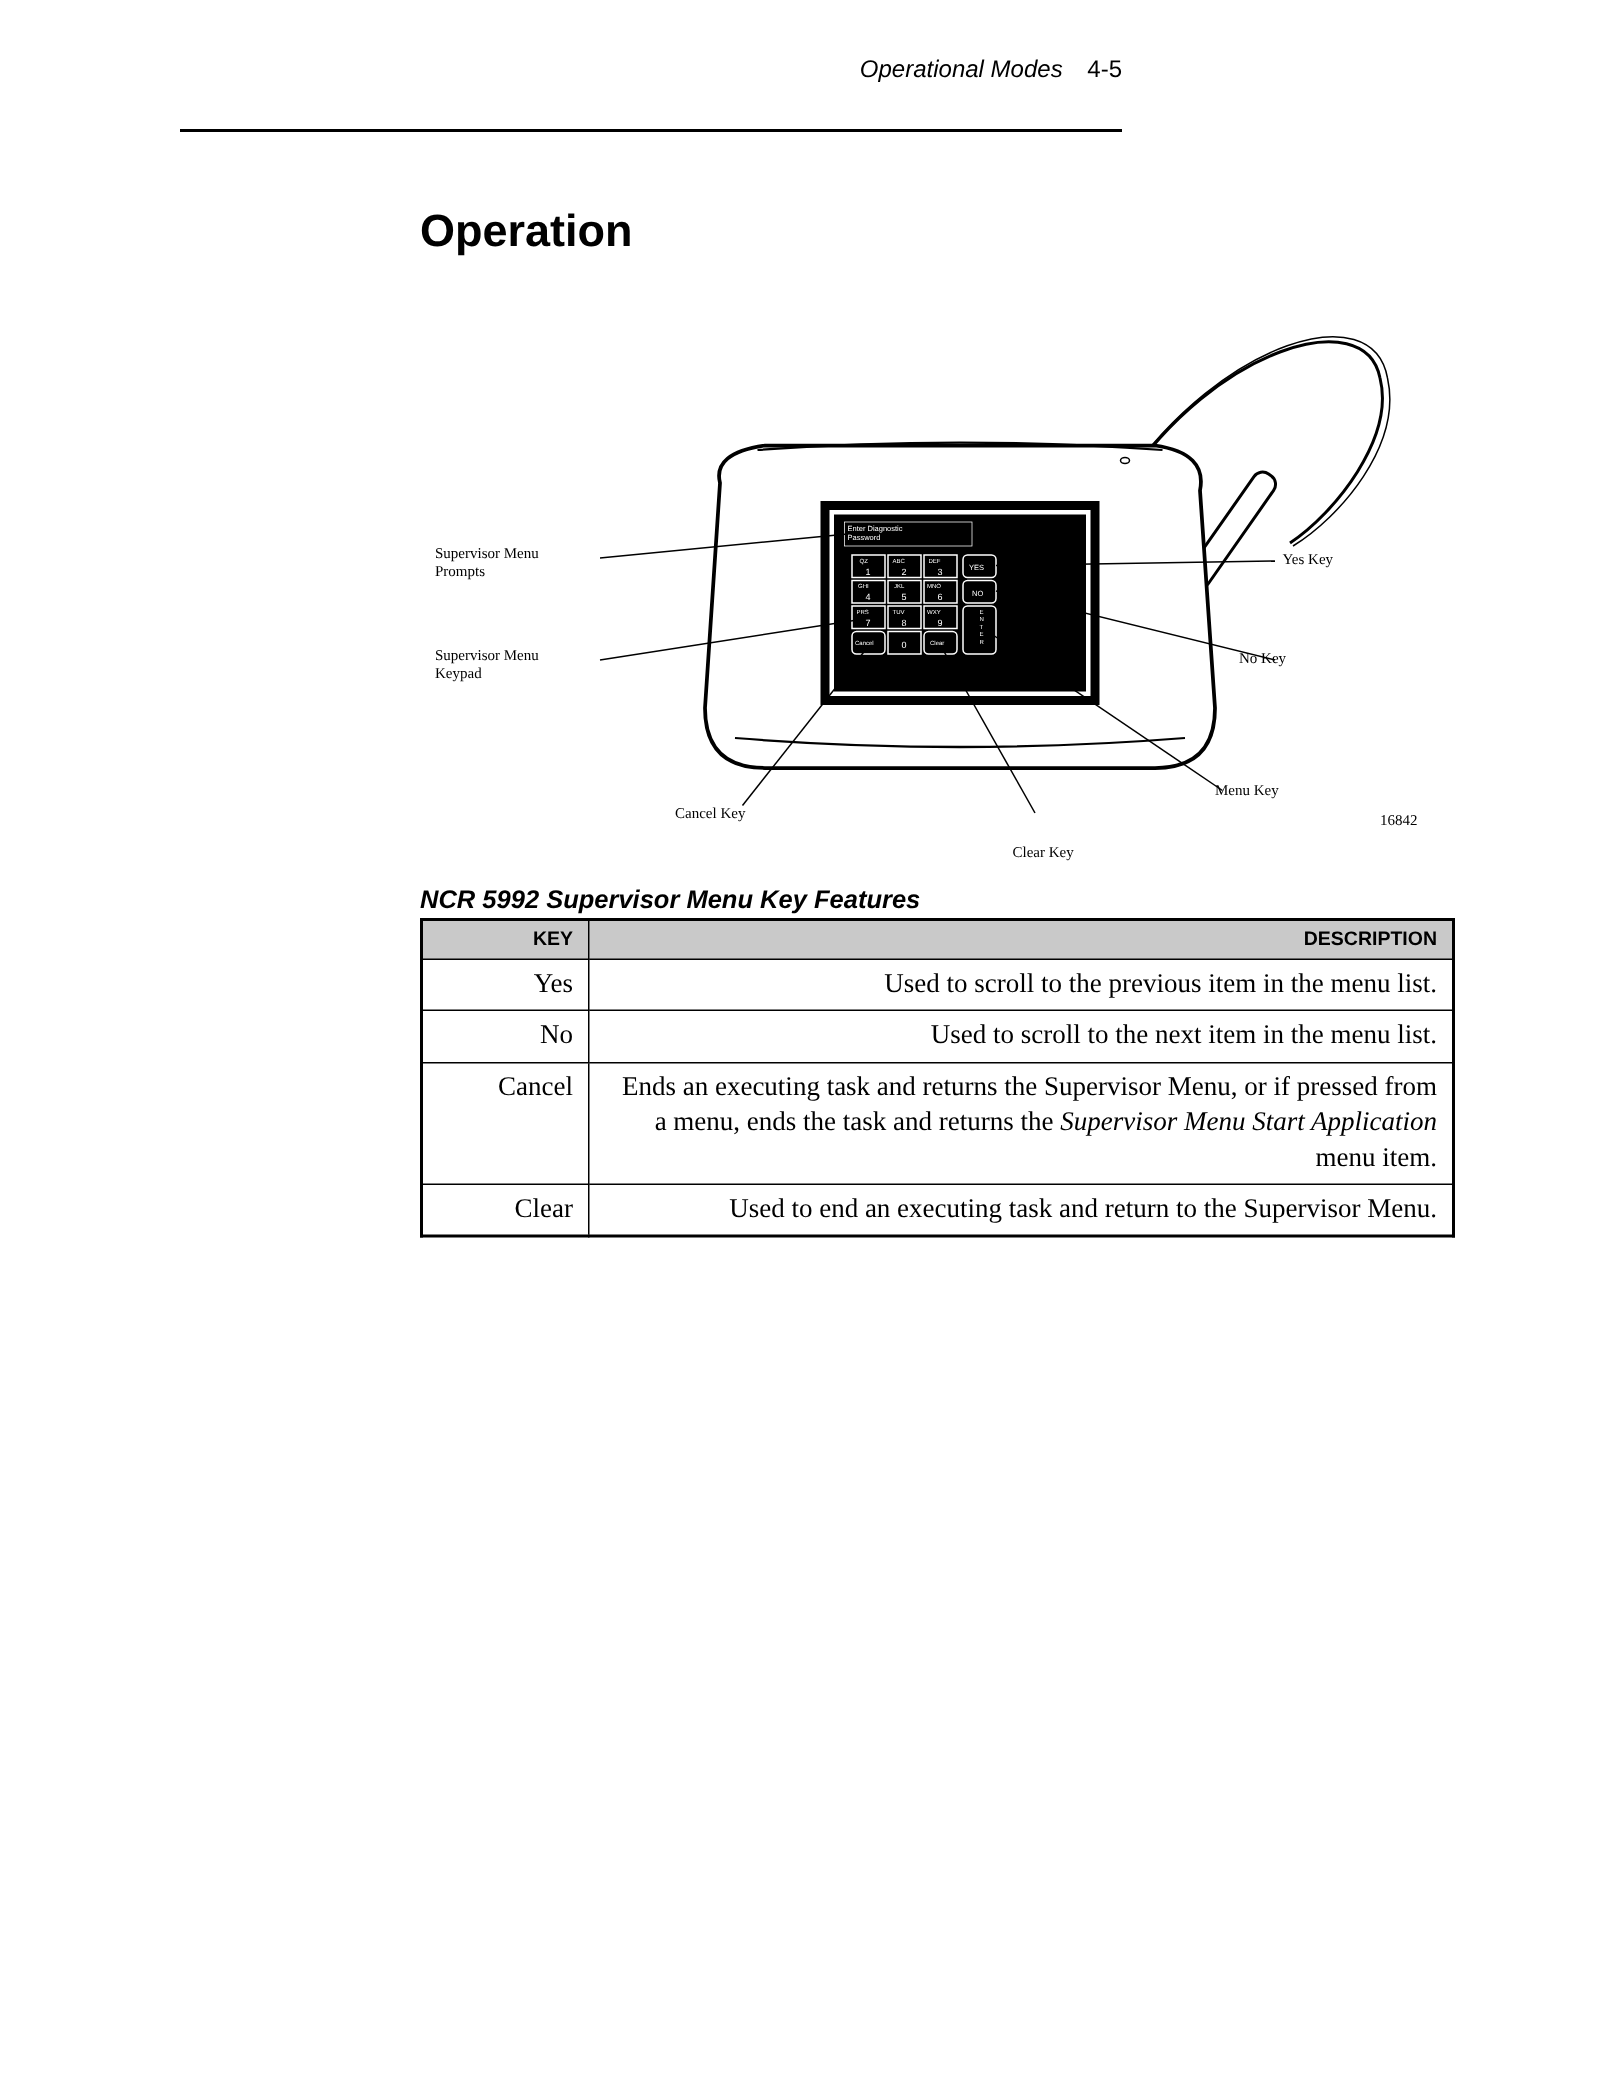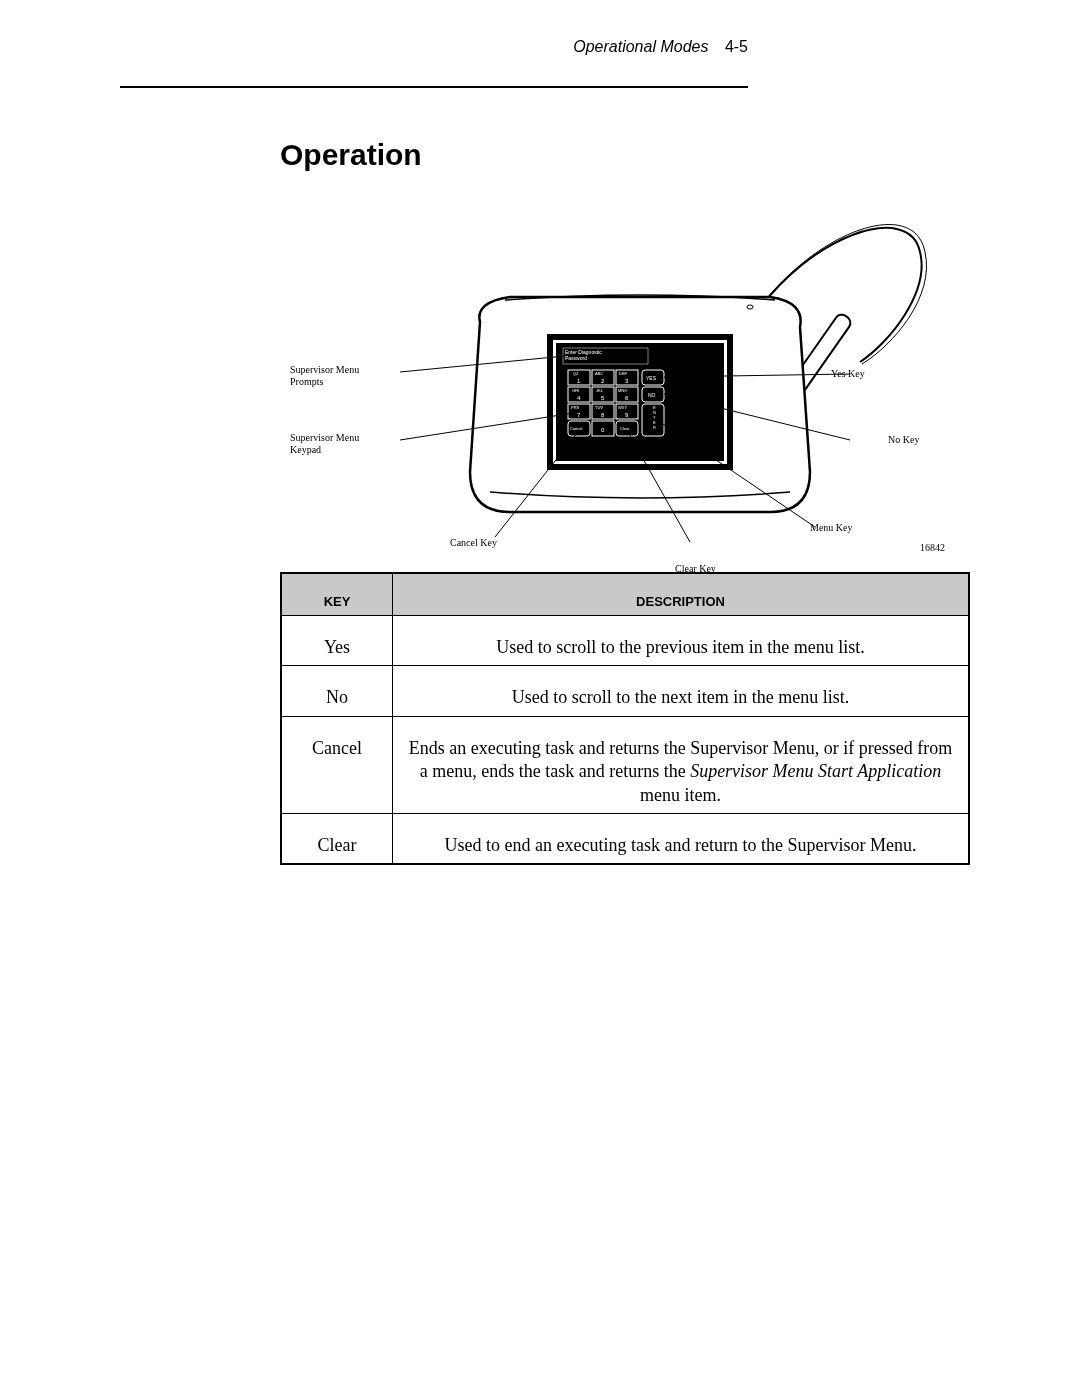--- a/index.html
+++ b/index.html
@@ -70,23 +70,23 @@
     margin-bottom: 2px;
   }
   table.keytable {
     margin-left: 160px;
     border-collapse: collapse;
     width: 690px;
     border: 2px solid #000;
   }
   table.keytable th, table.keytable td {
     border: 1px solid #000;
-    text-align: center;
+    text-align: right;
     vertical-align: top;
-    padding: 20px 10px 6px 10px;
+    padding: 4px 10px 6px 10px;
   }
   table.keytable th {
     background: #c9c9c9;
     font-family: Arial, Helvetica, sans-serif;
     font-size: 13px;
     font-weight: bold;
   }
   table.keytable td {
     font-family: "Book Antiqua", Palatino, Georgia, serif;
     font-size: 18px;
@@ -206,28 +206,29 @@
       <line x1="384" y1="185" x2="570" y2="182" stroke="#000" stroke-width="1"></line>
       <line x1="384" y1="202" x2="570" y2="248" stroke="#000" stroke-width="1"></line>
       <line x1="380" y1="230" x2="535" y2="335" stroke="#000" stroke-width="1"></line>
       <line x1="298" y1="240" x2="215" y2="345" stroke="#000" stroke-width="1"></line>
       <line x1="348" y1="240" x2="410" y2="350" stroke="#000" stroke-width="1"></line>
     </svg>
 
     
     <div class="fig-label" style="left:10px; top:172px; width:110px;">Supervisor Menu<br>Prompts</div>
     <div class="fig-label" style="left:10px; top:240px; width:110px;">Supervisor  Menu<br>Keypad</div>
-    <div class="fig-label" style="left:551px; top:176px;">Yes Key</div>
-    <div class="fig-label" style="left:608px; top:242px;">No Key</div>
+    <div class="fig-label" style="left:575px; top:176px;">Yes Key</div>
+    <div class="fig-label" style="left:546px; top:242px;">No Key</div>
     <div class="fig-label" style="left:530px; top:330px;">Menu Key</div>
     <div class="fig-label" style="left:170px; top:345px;">Cancel Key</div>
     <div class="fig-label" style="left:395px; top:371px;">Clear Key</div>
     <div class="fig-label" style="left:640px; top:350px;">16842</div>
   </div>
 
+  <div class="table-caption">NCR 5992 Supervisor Menu Key Features</div>
 
   <table class="keytable">
     <thead>
       <tr>
         <th>KEY</th>
         <th>DESCRIPTION</th>
       </tr>
     </thead>
     <tbody>
       <tr>

